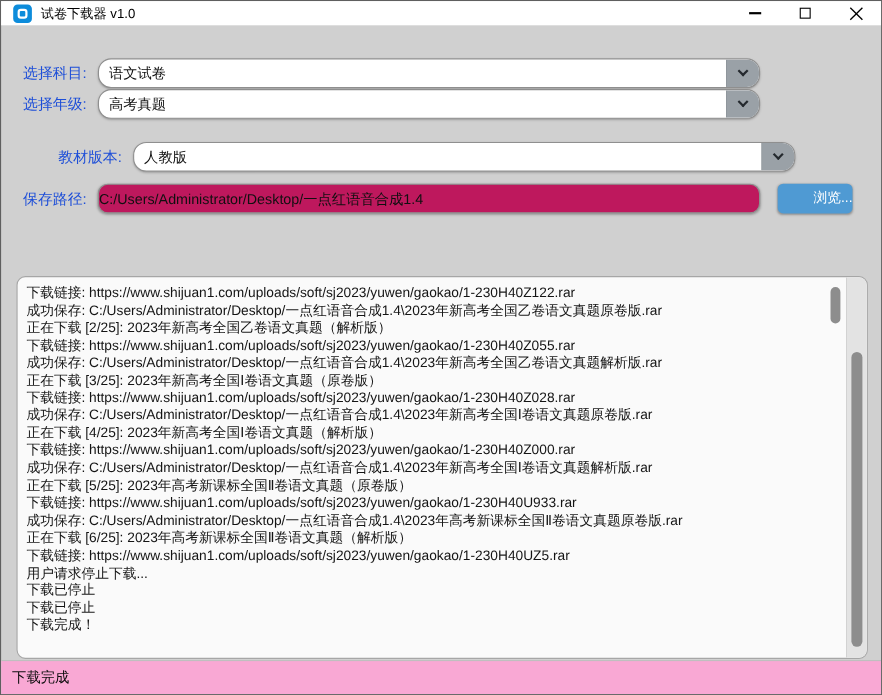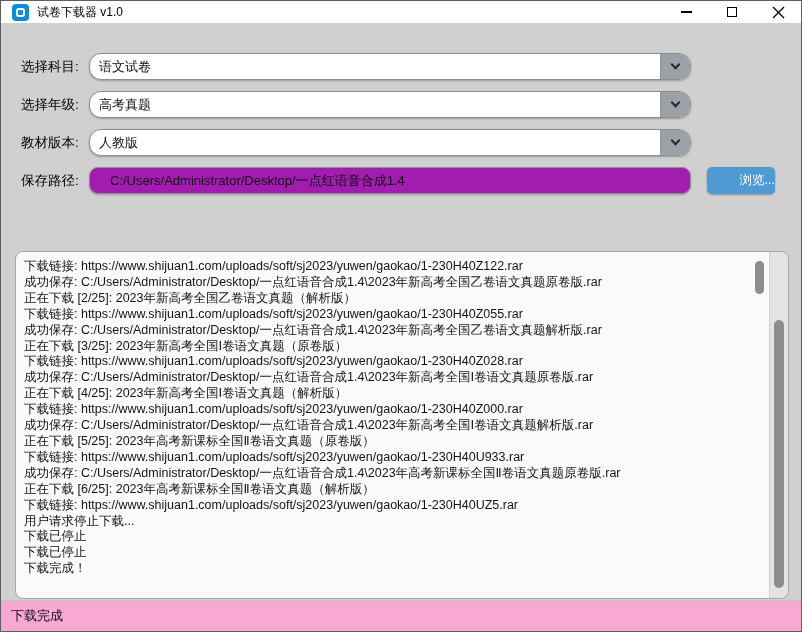--- a/index.html
+++ b/index.html
@@ -18,45 +18,45 @@
     display:flex; align-items:center; justify-content:center;
   }
   .app-icon .ring{ width:9px; height:9px; border:2.5px solid #ffffff; border-radius:3px; }
   .title-text{ margin-left:8px; font-size:12px; color:#000000; }
   .win-controls{ margin-left:auto; display:flex; height:100%; }
   .wc{ width:46px; height:100%; display:flex; align-items:center; justify-content:center; cursor:default; }
   .min-glyph{ width:11px; height:1.4px; background:#000; display:block; }
   .max-glyph{ width:10px; height:10px; border:1.3px solid #000; display:block; }
   
   .row{ position:absolute; left:0; right:0; height:27px; }
-  .row1{ top:52px; } .row2{ top:90px; } .row3{ top:128px; } .row4{ top:166px; }
+  .row1{ top:52px; } .row2{ top:80px; } .row3{ top:128px;margin-left:32px; } .row4{ top:166px; }
   .lbl{
     position:absolute; left:20px; top:0; height:27px; line-height:27px;
-    font-size:13.5px; color:#000000;
+    font-size:13.5px; color:#1d4ed8;
   }
   .combo{
     position:absolute; left:88px; width:602px; height:27px;
     background:#ffffff; border:1px solid #8f8f8f; border-radius:12px;
     box-shadow:0 1px 2px rgba(0,0,0,.25); display:flex; align-items:center; overflow:hidden;
   }
   .combo-val{ flex:1; padding-left:9px; font-size:13px; color:#101010; }
   .combo-btn{
     width:30px; height:100%; background:#9aa1a7;
     border-left:1px solid #8f969c; border-radius:0 6px 6px 0;
     display:flex; align-items:center; justify-content:center;
   }
   .chev{
     width:7px; height:7px; border-right:2px solid #24292e; border-bottom:2px solid #24292e;
     transform:rotate(45deg); margin-top:-4px;
   }
   .path-input{
     position:absolute; left:88px; width:602px; height:27px;
-    background:#a21caf; border:1px solid #8f8f8f; border-radius:9px;
+    background:#be185d; border:1px solid #8f8f8f; border-radius:9px;
     box-shadow:0 1px 2px rgba(0,0,0,.25);
-    padding:0 20px; font-size:13px; color:#101010; font-family:"Liberation Sans", sans-serif;
+    padding:0 0; font-size:13px; color:#101010; font-family:"Liberation Sans", sans-serif;
     outline:none;
   }
   .browse-btn{
     position:absolute; left:706px; width:68px; height:27px;
     border:none; border-radius:5px; color:#ffffff; font-size:12.5px;
     font-family:"Liberation Sans", sans-serif;
     box-shadow:0 1px 2px rgba(0,0,0,.3); cursor:pointer;text-align:right;
   }
   
   .btn-row{

